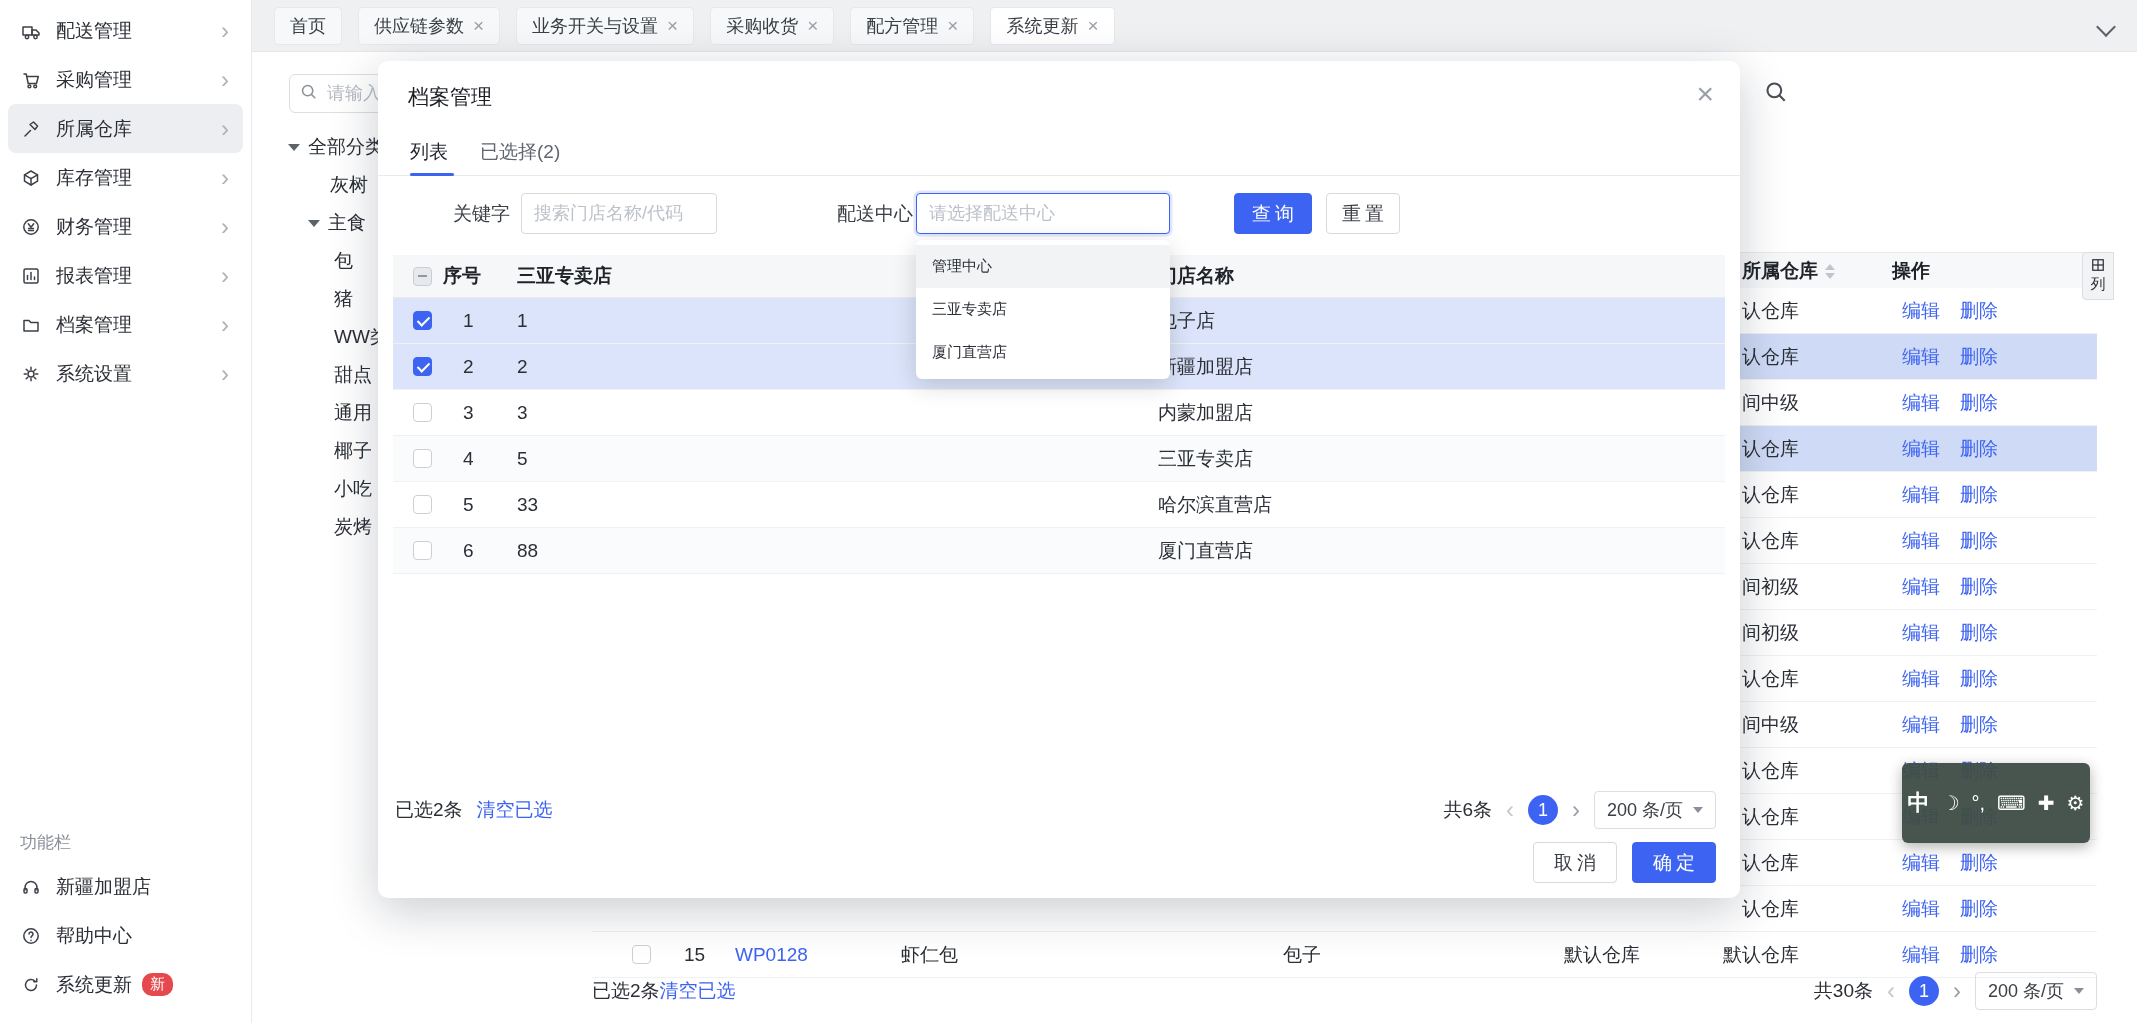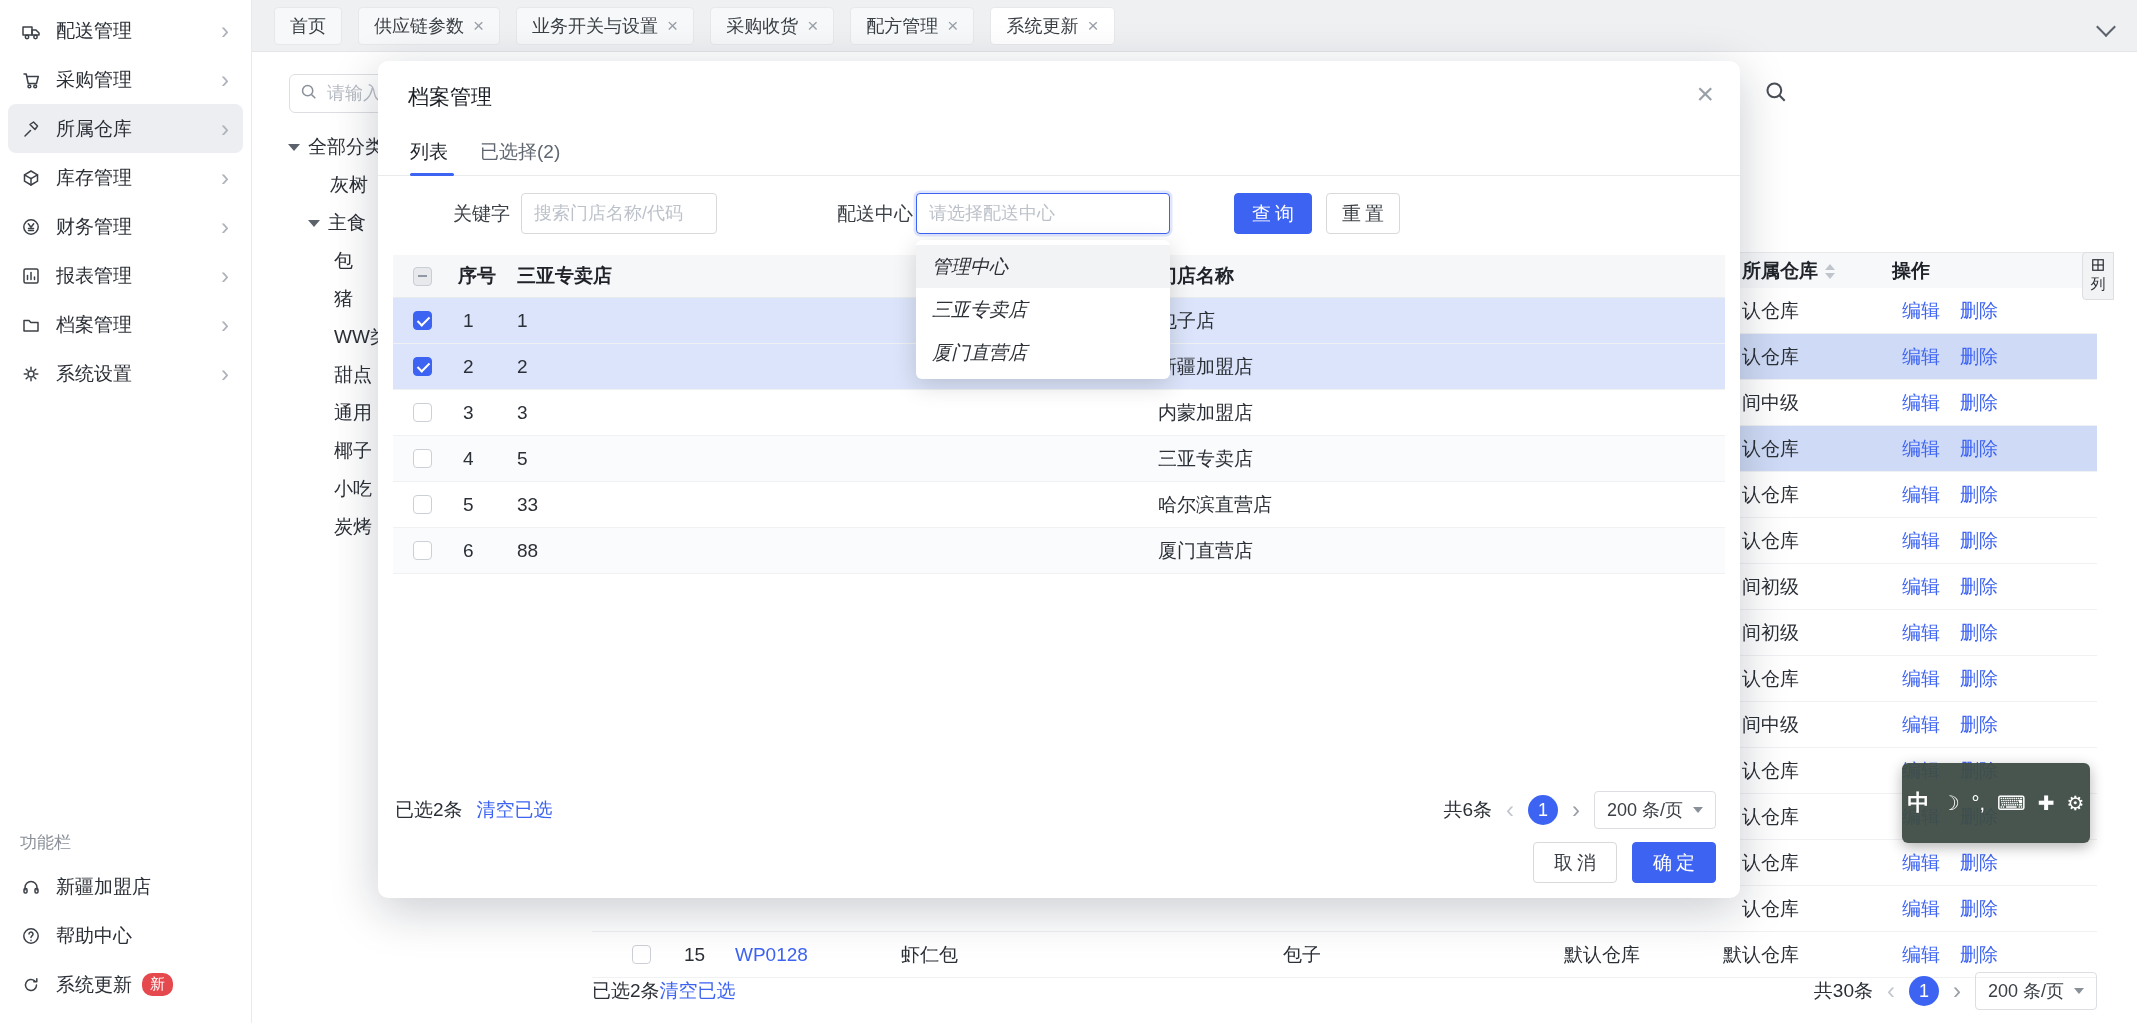--- a/index.html
+++ b/index.html
@@ -95,21 +95,21 @@
            padding:0 12px;font-size:18px;box-sizing:border-box;outline:none;font-family:inherit;color:#2b2f36;}
   .f-input::placeholder{color:#bdc2ca;}
   .f-input.focused{border-color:#3d63f2;box-shadow:0 0 0 2.5px rgba(61,99,242,.16);}
   .btn{height:41px;border-radius:4px;font-size:19px;display:flex;align-items:center;justify-content:center;
        letter-spacing:4px;text-indent:4px;box-sizing:border-box;}
   .btn.primary{background:#3d63f2;color:#fff;border:1px solid #3d63f2;}
   .btn.plain{background:#fff;color:#3a3f45;border:1px solid #d9d9d9;}
 
   #dc-dropdown{position:absolute;left:538px;top:179px;width:254px;background:#fff;border-radius:6px;
                box-shadow:0 6px 24px rgba(0,0,0,.16);padding:5px 0;z-index:150;}
-  .dd-opt{height:43px;display:flex;align-items:center;padding-left:16px;font-size:19px;color:#2b2f36;font-style:italic;}
+  .dd-opt{height:43px;display:flex;align-items:center;padding-left:16px;font-size:15px;color:#2b2f36;}
   .dd-opt.active{background:#f2f3f5;}
 
   #m-table{position:absolute;left:15px;right:15px;top:194px;}
   #m-thead{position:relative;height:42px;background:#f6f7f9;border-bottom:1px solid #e9eaec;}
   .m-th{position:absolute;top:0;height:42px;display:flex;align-items:center;font-weight:700;color:#20242a;}
   .m-row{position:relative;height:45px;border-bottom:1px solid #f0f1f3;background:#fff;}
   .m-row.alt{background:#fafbfc;}
   .m-row.sel{background:#dbe4fa;}
   .m-cell{position:absolute;top:0;height:45px;display:flex;align-items:center;}
 
@@ -473,21 +473,21 @@
     <span class="f-label" style="left:459px;">配送中心</span>
     <input class="f-input focused" style="left: 538px; width: 254px;" placeholder="请选择配送中心">
     <button class="btn primary" style="position:absolute;left:856px;top:132px;width:78px;">查询</button>
     <button class="btn plain" style="position:absolute;left:948px;top:132px;width:74px;">重置</button>
 
     <div id="m-table">
       <div id="m-thead">
         <span class="m-th" style="left:20px;">
             <span class="cb indet"></span>
           </span>
-        <span class="m-th" style="left:65px;">序号</span>
+        <span class="m-th" style="left:50px;">序号</span>
         <span class="m-th" style="left:124px;">三亚专卖店</span>
         <span class="m-th" style="left:765px;">门店名称</span>
       </div>
       <div class="m-row sel">
         <span class="m-cell" style="left:20px;">
             <span class="cb checked"></span>
           </span>
         <span class="m-cell" style="left:70px;">1</span>
         <span class="m-cell" style="left:124px;">1</span>
         <span class="m-cell" style="left:765px;">包子店</span>

